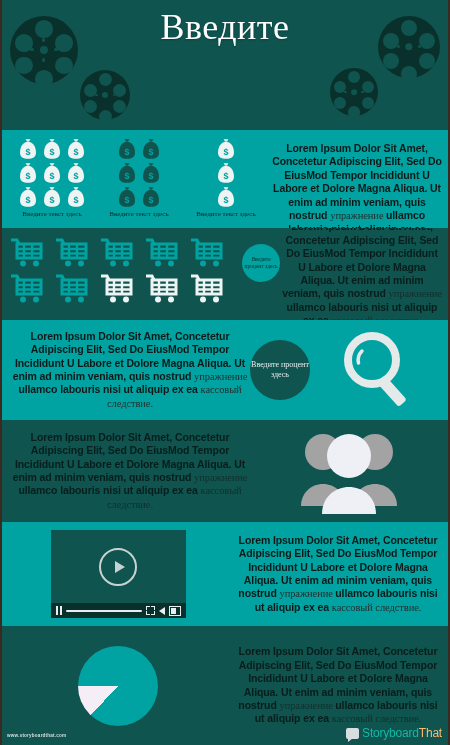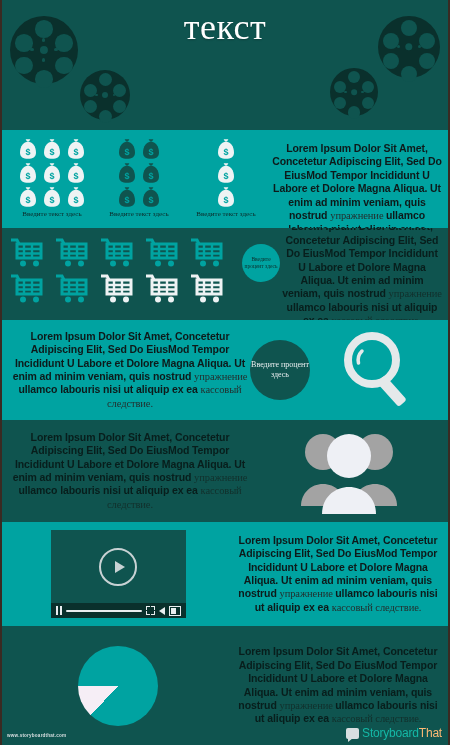--- a/index.html
+++ b/index.html
@@ -202,21 +202,21 @@
       <div class="hole" style="left:8%;top:27%;"></div>
       <div class="hole" style="left:66%;top:27%;"></div>
       <div class="hole" style="left:8%;top:60%;"></div>
       <div class="hole" style="left:66%;top:60%;"></div>
       <div class="hole" style="left:37%;top:80%;"></div>
       <div class="dot" style="left:30%;top:47%;"></div>
       <div class="dot" style="left:65%;top:47%;"></div>
     </div>
 
     <div class="header-title">
-      <div>текст</div>
+      <div>Введите</div>
     </div>
   </div>
 
   <div class="section sec-teal" id="sec-money">
     <div class="money-left">
 
       <div class="bag-group">
         <div class="bag-rows">
           <div class="bag-row">
             <span class="bag">

